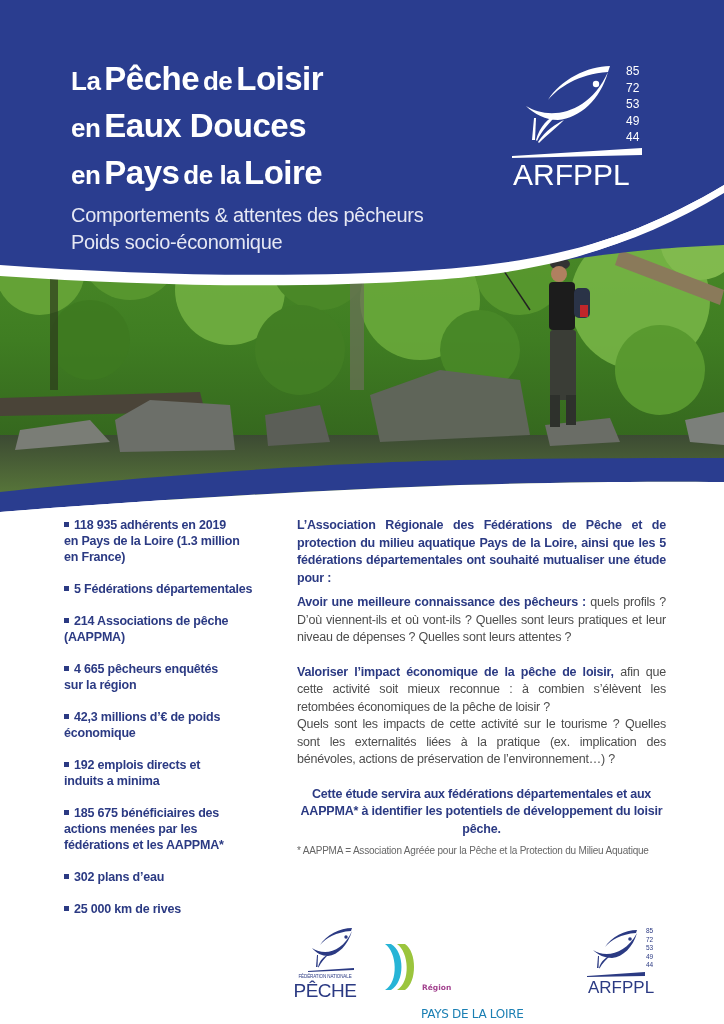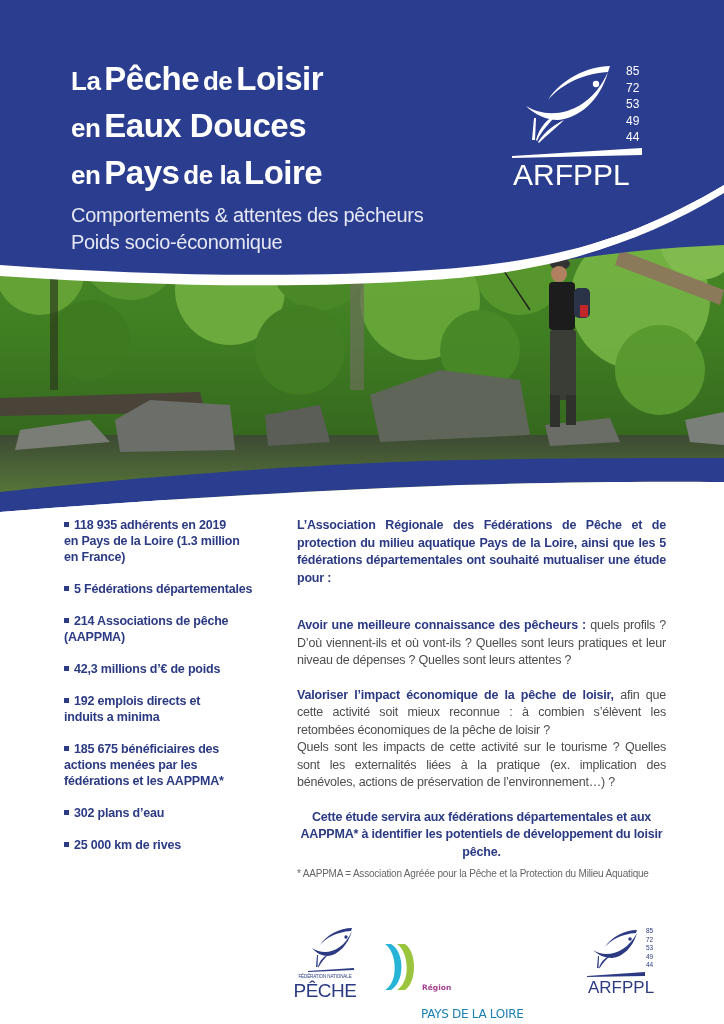--- a/index.html
+++ b/index.html
@@ -52,21 +52,21 @@
     }
     .stat { margin-bottom: 16px; }
     .stat .bullet { display: inline-block; width: 5px; height: 5px; background: #2b3a83; margin-right: 5px; vertical-align: 2px; }
 
     
     .body-text {
       position: absolute; left: 297px; top: 517px; width: 369px;
       font-family: "Liberation Sans", sans-serif; font-size: 12.5px; line-height: 17.5px;
       text-align: justify; letter-spacing: -0.2px;
     }
-    .intro { color: #2b3a83; font-weight: bold; margin-bottom: 30px; }
+    .intro { color: #2b3a83; font-weight: bold; margin-bottom: 7px; }
     .para { color: #4d4d4d; margin-bottom: 17px; }
     .para .strong { color: #2b3a83; font-weight: bold; margin-top: 36px; }
     .conclusion { color: #2b3a83; font-weight: bold; text-align: center; margin-bottom: 8px; }
     .footnote { color: #666666; font-size: 10px; line-height: 10px; }
 
     
     .fnp-logo { position: absolute; left: 292px; top: 925px; width: 76px; height: 78px; }
     .fnp-fish { position: absolute; left: 14px; top: 0; }
     .fnp-caption {
       position: absolute; left: 0; top: 49px; width: 66px; text-align: center;
@@ -225,21 +225,26 @@
     <div>en France)</div>
   </div>
   <div class="stat">
     <div><span class="bullet"></span><span>5 Fédérations départementales</span></div>
   </div>
   <div class="stat">
     <div><span class="bullet"></span><span>214 Associations de pêche</span></div>
     <div>(AAPPMA)</div>
   </div>
   <div class="stat">
+    <div><span class="bullet"></span><span>4 665 pêcheurs enquêtés</span></div>
+    <div>sur la région</div>
+  </div>
+  <div class="stat">
     <div><span class="bullet"></span><span>42,3 millions d’€ de poids</span></div>
+    <div>économique</div>
   </div>
   <div class="stat">
     <div><span class="bullet"></span><span>192 emplois directs et</span></div>
     <div>induits a minima</div>
   </div>
   <div class="stat">
     <div><span class="bullet"></span><span>185 675 bénéficiaires des</span></div>
     <div>actions menées par les</div>
     <div>fédérations et les AAPPMA*</div>
   </div>

